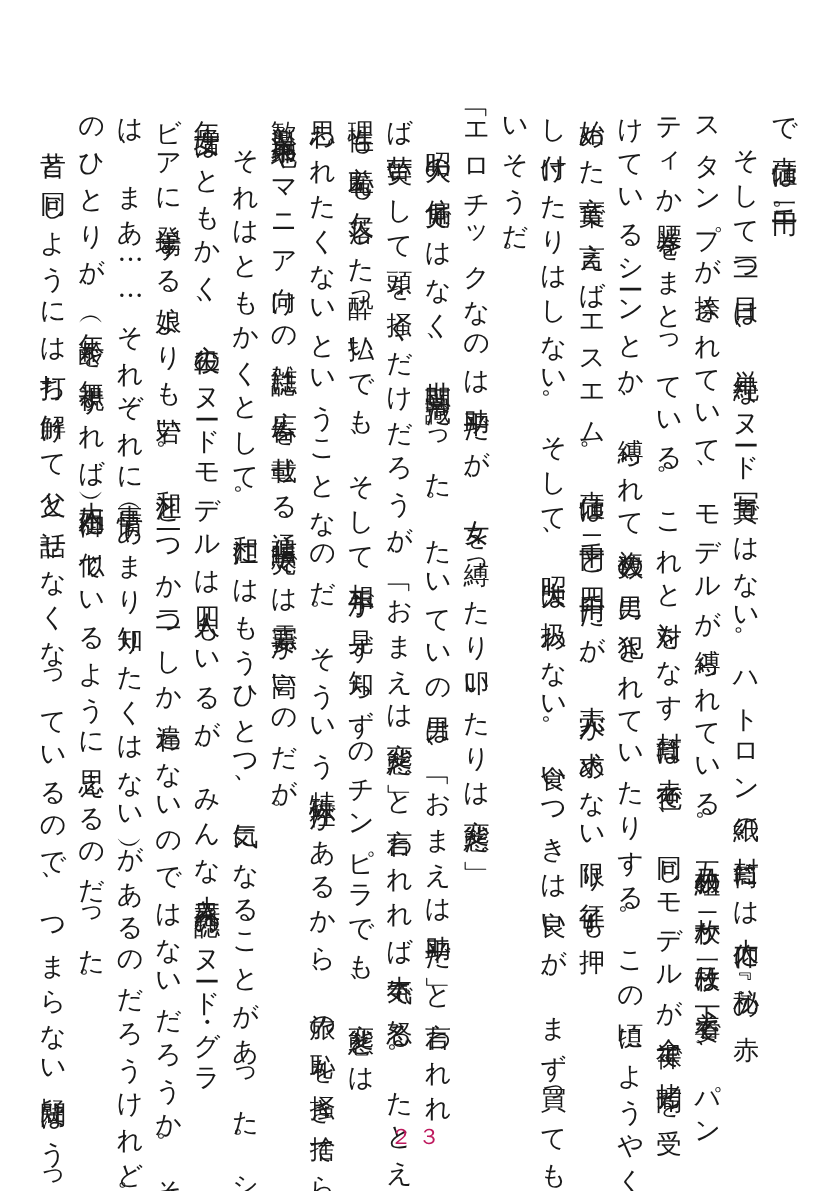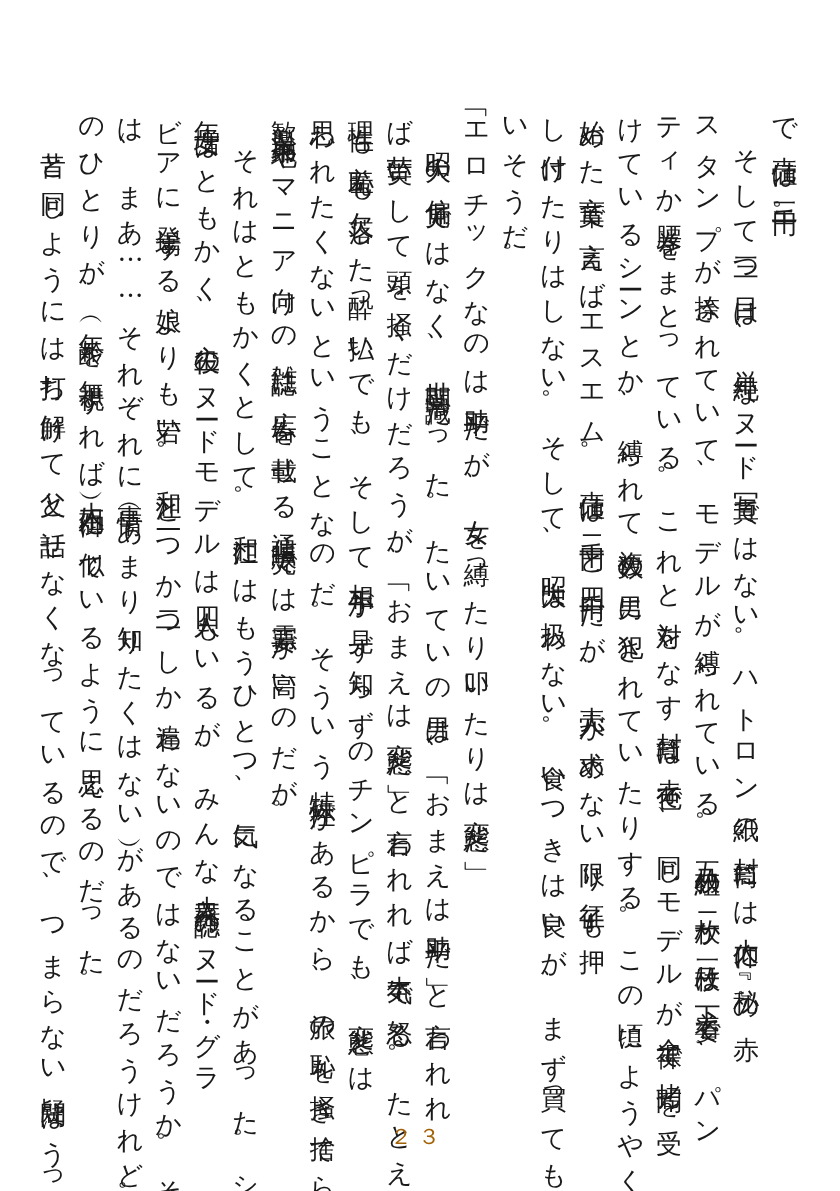--- a/index.html
+++ b/index.html
@@ -38,21 +38,21 @@
     white-space: nowrap;
   }
   .page-number {
     position: absolute;
     top: 1122px;
     left: 0;
     width: 836px;
     text-align: center;
     font-size: 22px;
     letter-spacing: 6px;
-    color: #a16207;
+    color: #be185d;
   }
 </style>
 </head>
 <body>
 
 <div class="page">
   <div class="text-block">
     <span class="line">で売値は三千円。</span>
     <span class="line">　そして三つ目は、単純なヌード写真ではない。ハトロン紙の封筒には大仰に『秘』の赤</span>
     <span class="line">スタンプが捺されていて、モデルが縛られている。五枚組の二枚か三枚は下着姿で、パン</span>

